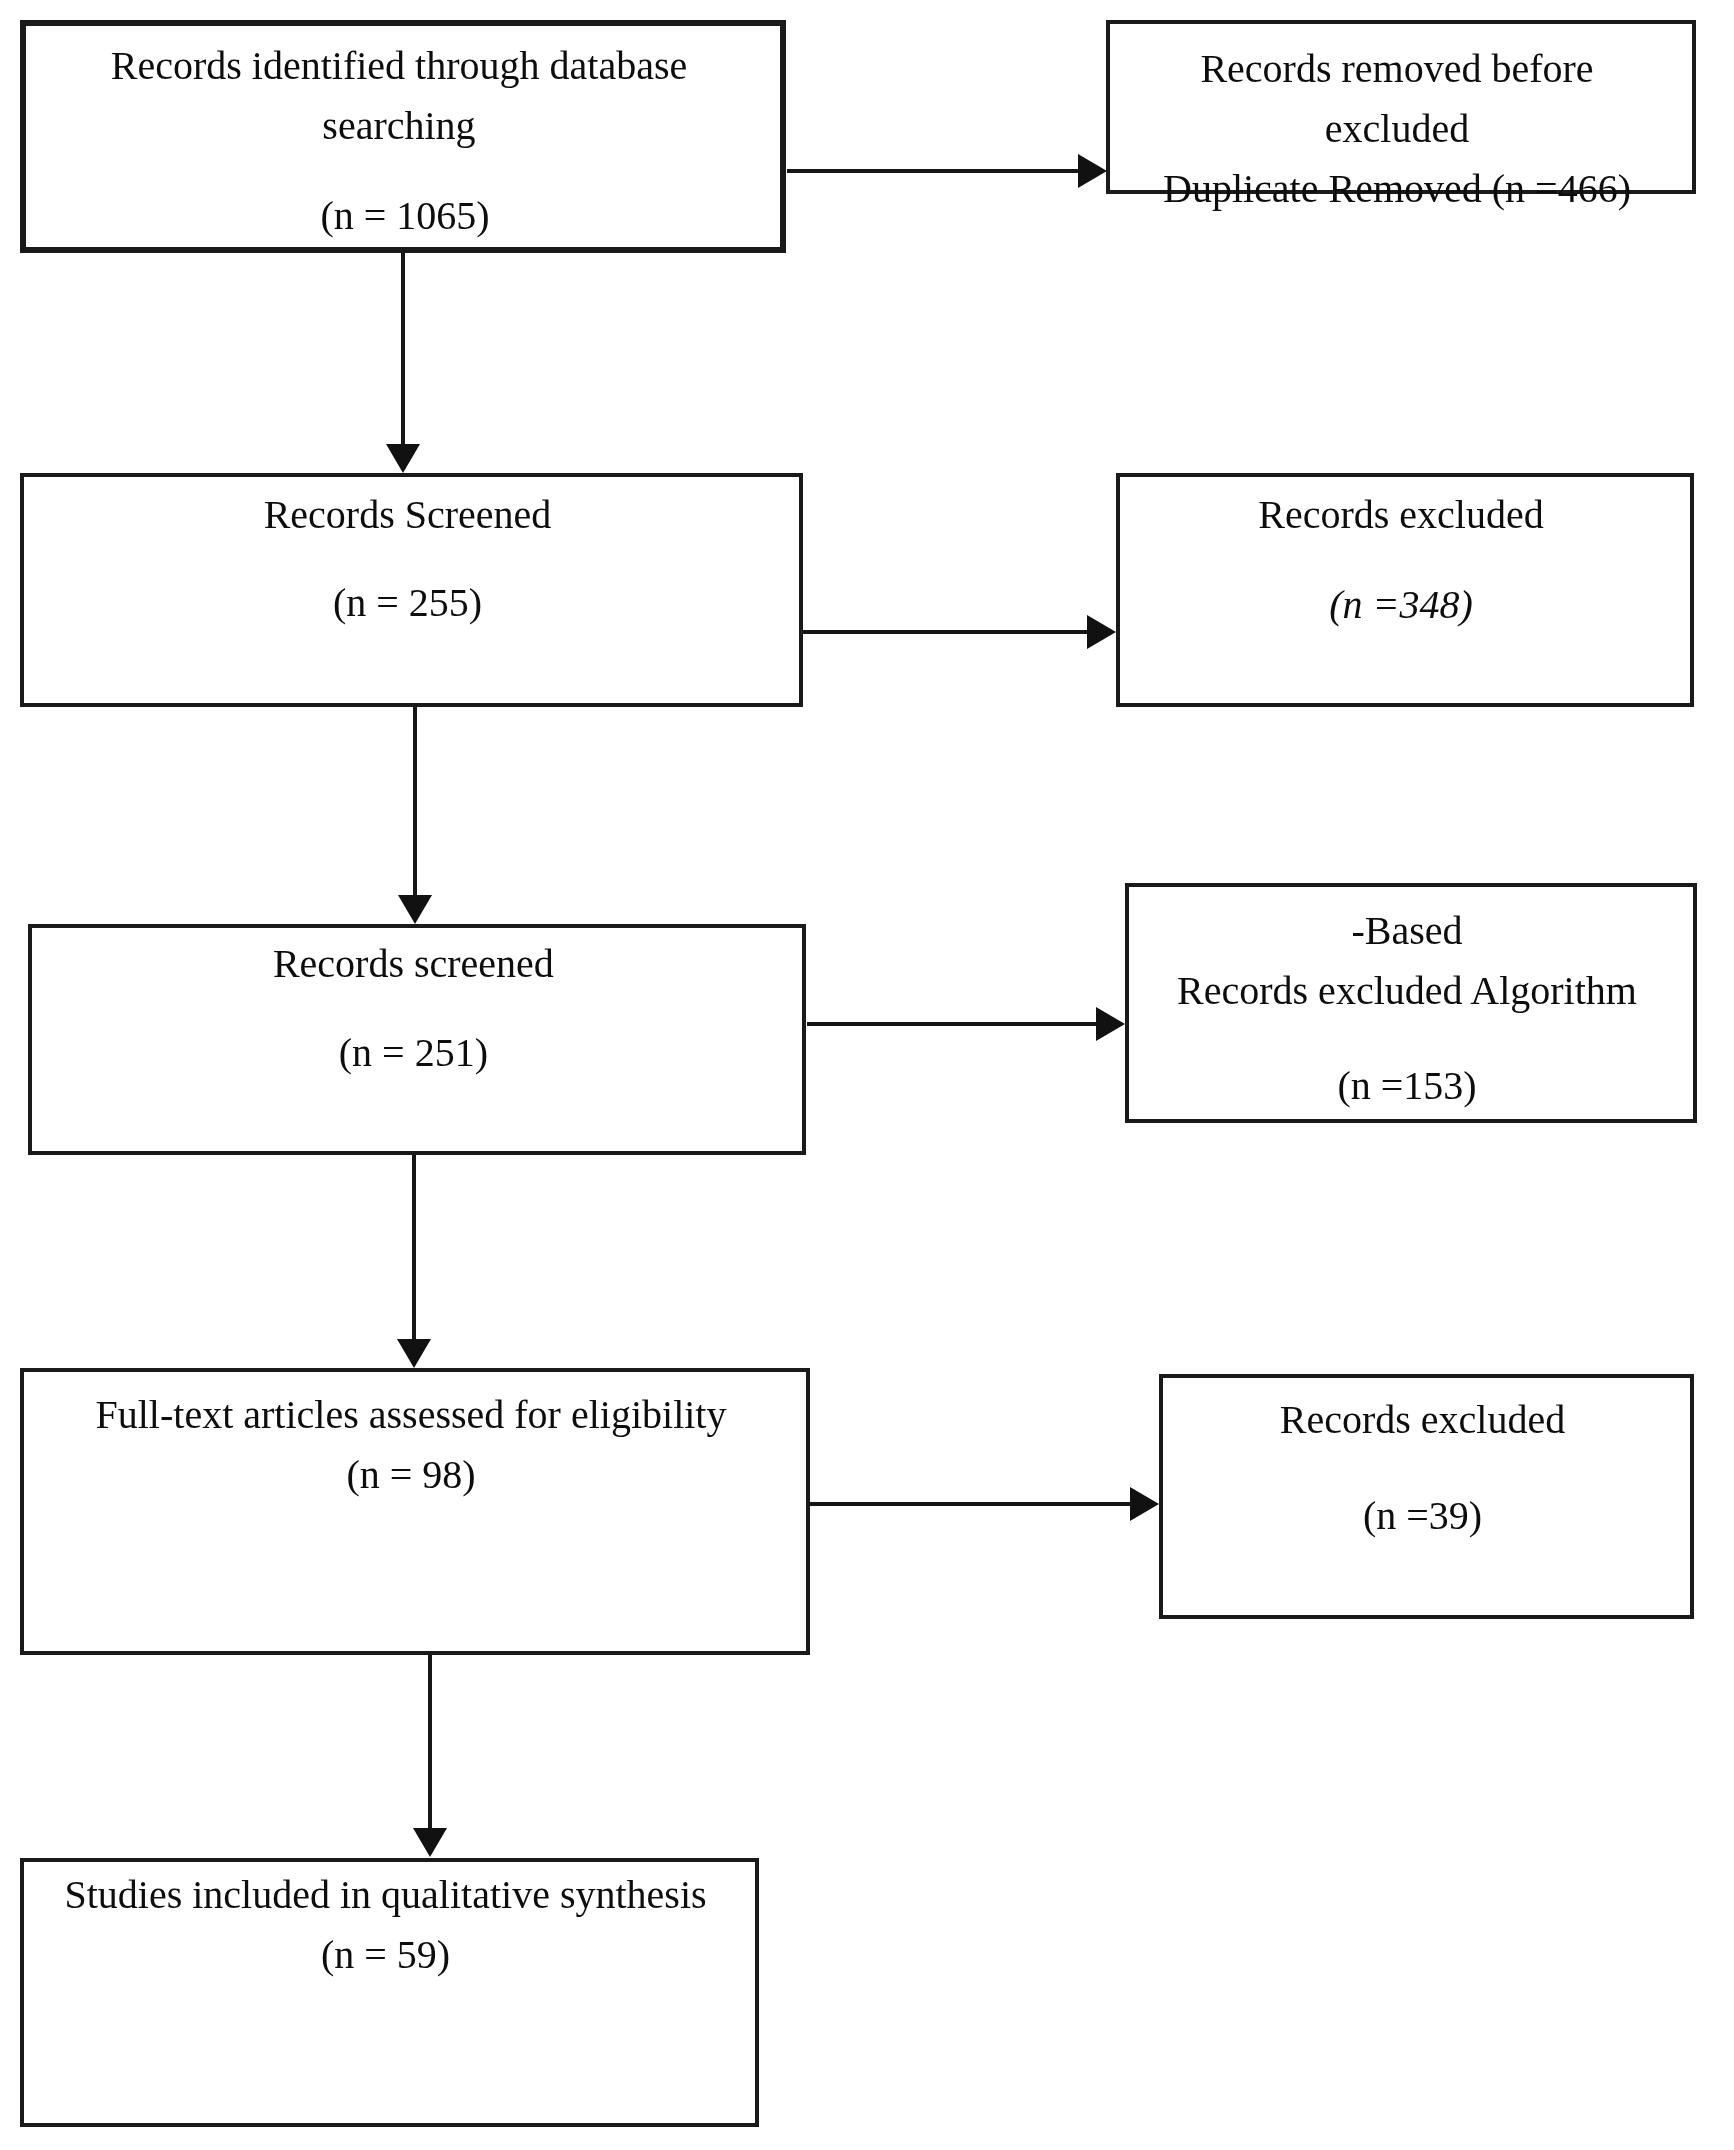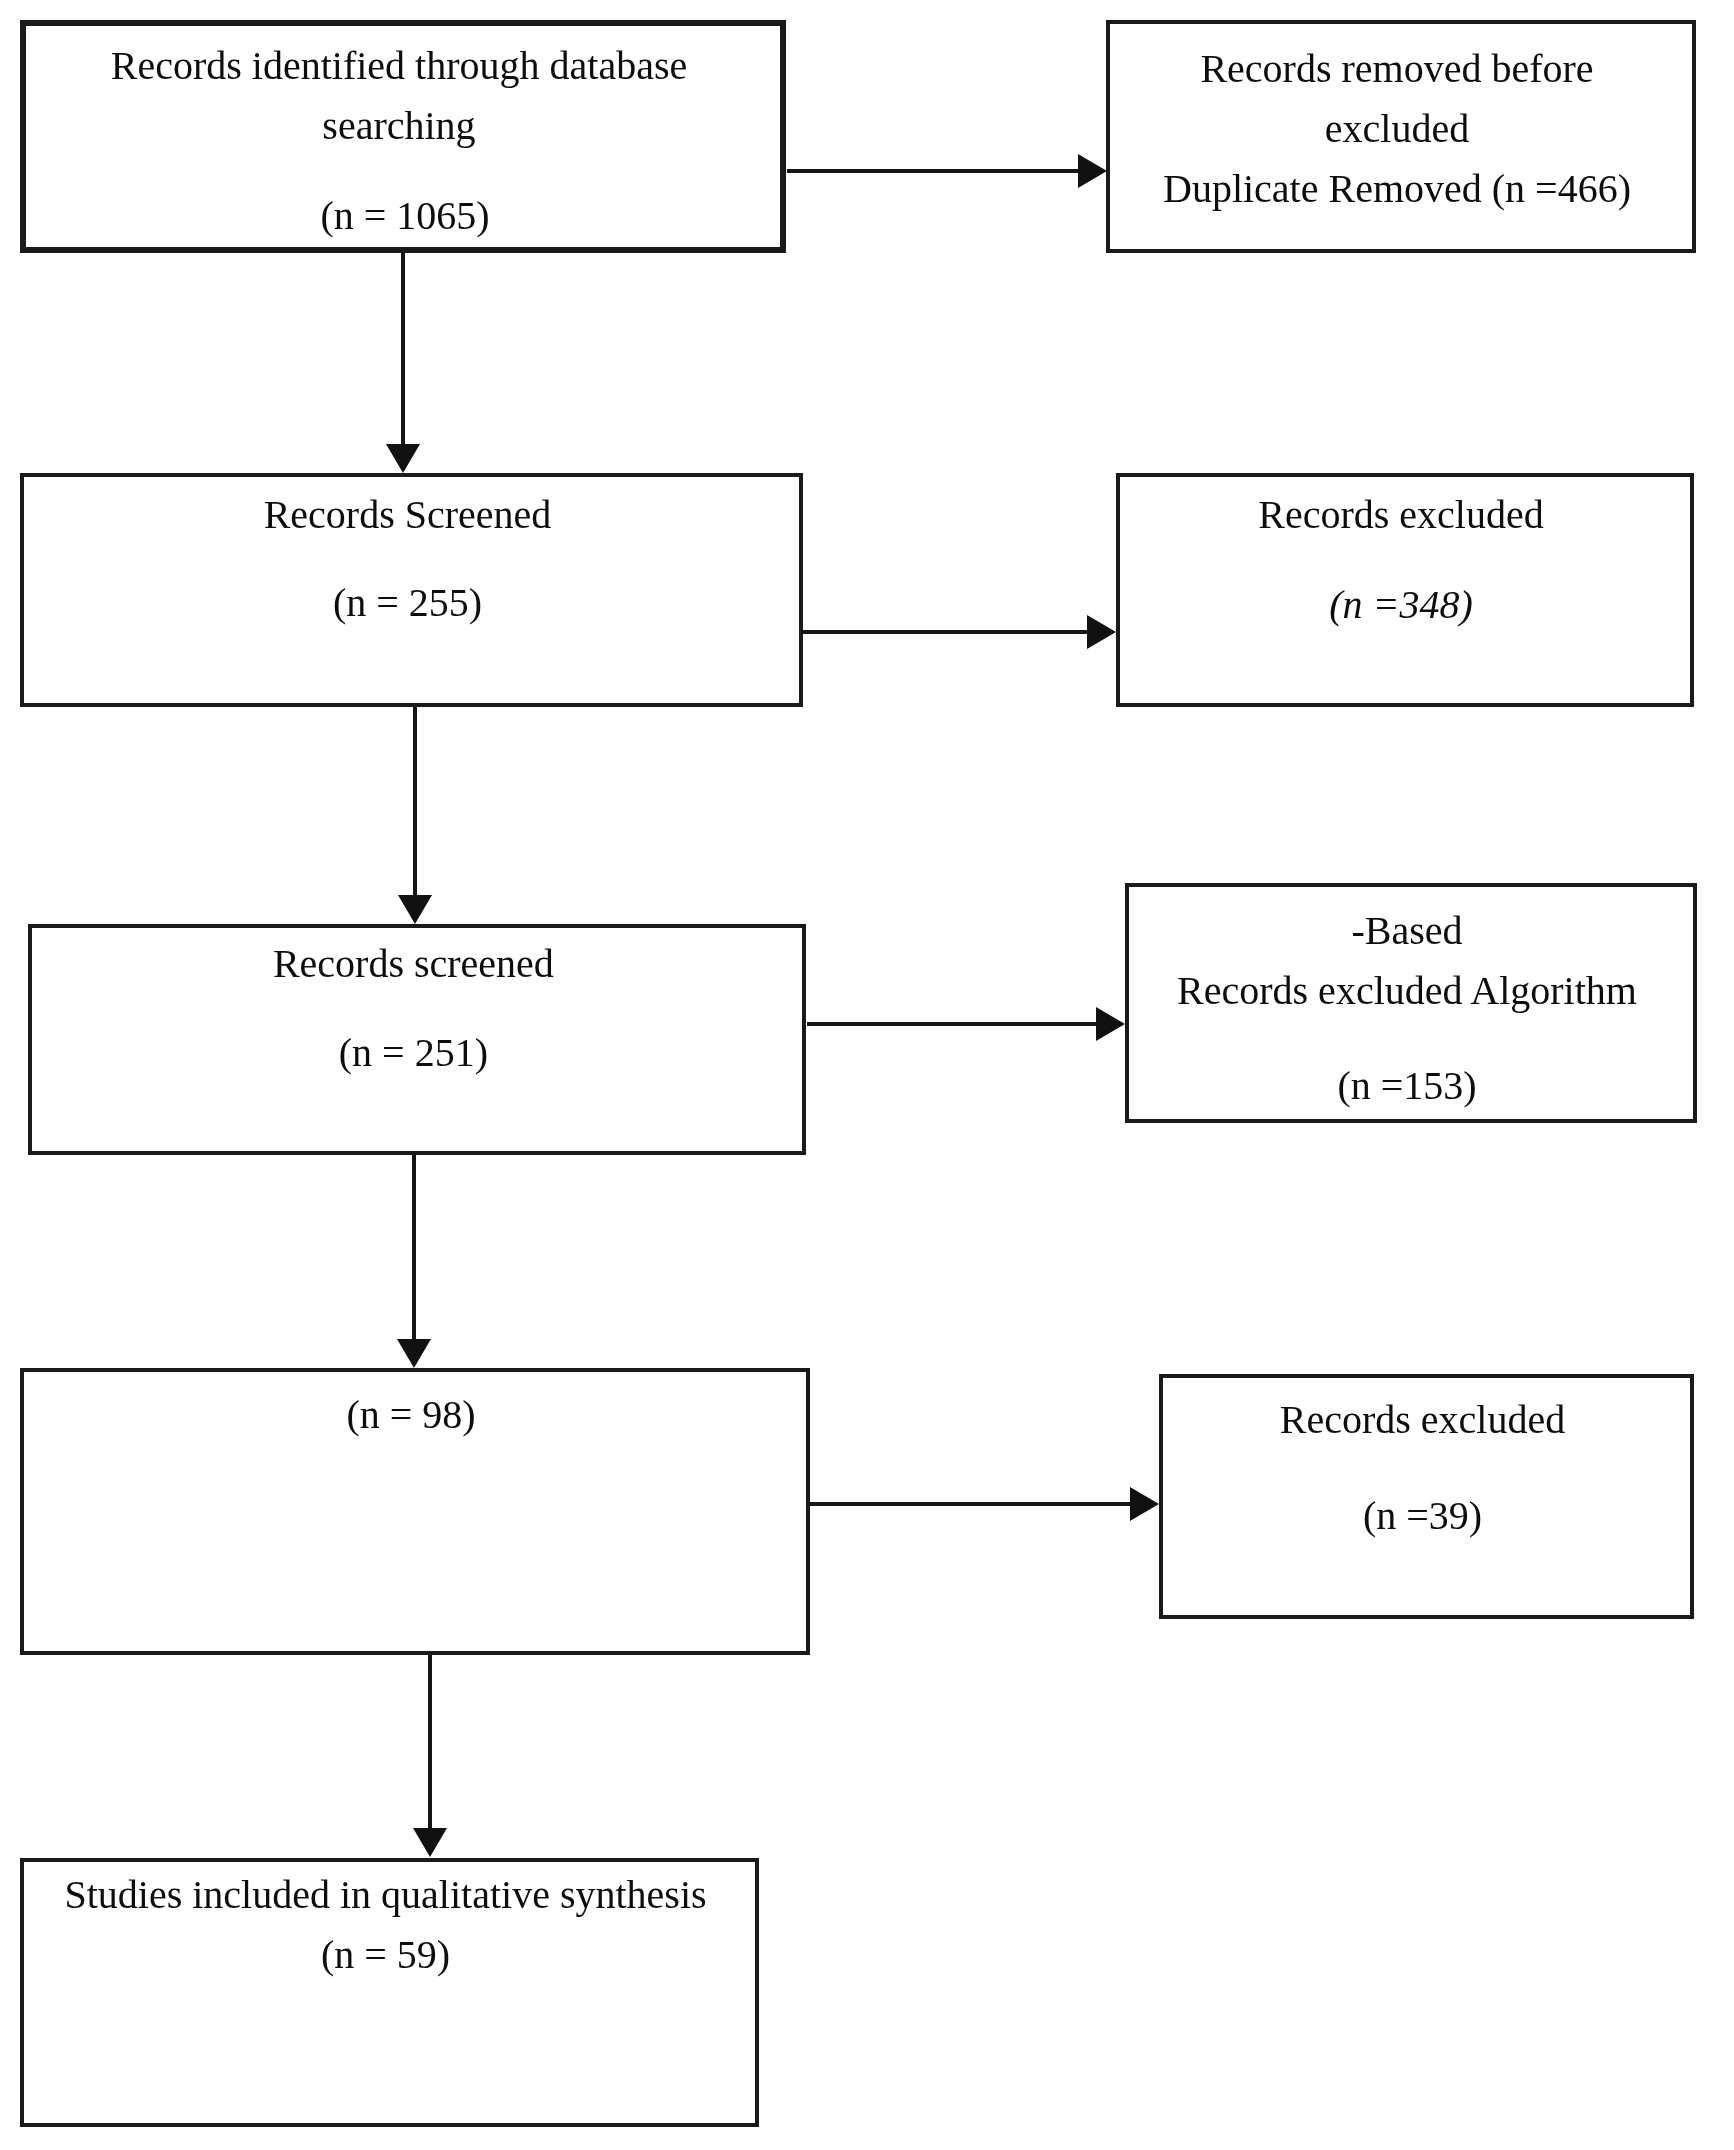--- a/index.html
+++ b/index.html
@@ -24,21 +24,21 @@
     line-height:60px;
     padding-left:5px;
     padding-right:13px;
   }
   .box .title .line{display:block;white-space:nowrap;}
   .box .count{white-space:nowrap;}
 
   
   #b1{left:20px;  top:20px;   width:766px; height:233px; border-width:6.3px; padding-top:10px;}
   #b1 .count{margin-top:30px;margin-left:12px;}
-  #b2{left:1106px;top:20px;   width:590px;  height:233px; padding-top:15px;}
+  #b2{left:1106px;top:20px;   width:590px;  height:174px; padding-top:15px;}
   #b2 .count{}
   #b3{left:20px;  top:473px;  width:783px; height:234px; padding-top:7.6px;}
   #b3 .count{margin-top:28px;}
   #b4{left:1116px;top:473px;  width:578px;  height:234px; padding-top:7.6px;}
   #b4 .count{margin-top:30px;font-style:italic;}
   #b5{left:28.4px;  top:924px; width:778px; height:231px; padding-top:6.3px;}
   #b5 .count{margin-top:28.4px;}
   #b6{left:1125px;top:883px; width:572px;  height:240px; padding-top:14px;}
   #b6 .count{margin-top:35px;}
   #b7{left:20px;  top:1368px; width:790px; height:287px; padding-top:12.6px;}
@@ -116,20 +116,23 @@
 
   <div class="box" id="b6">
     <div class="title">
       <span class="line">-Based</span>
       <span class="line">Records excluded Algorithm</span>
     </div>
     <div class="count">(n =153)</div>
   </div>
 
   <div class="box" id="b7">
+    <div class="title">
+      <span class="line">Full-text articles assessed for eligibility</span>
+    </div>
     <div class="count">(n = 98)</div>
   </div>
 
   <div class="box" id="b8">
     <div class="title">
       <span class="line">Records excluded</span>
     </div>
     <div class="count">(n =39)</div>
   </div>
 

